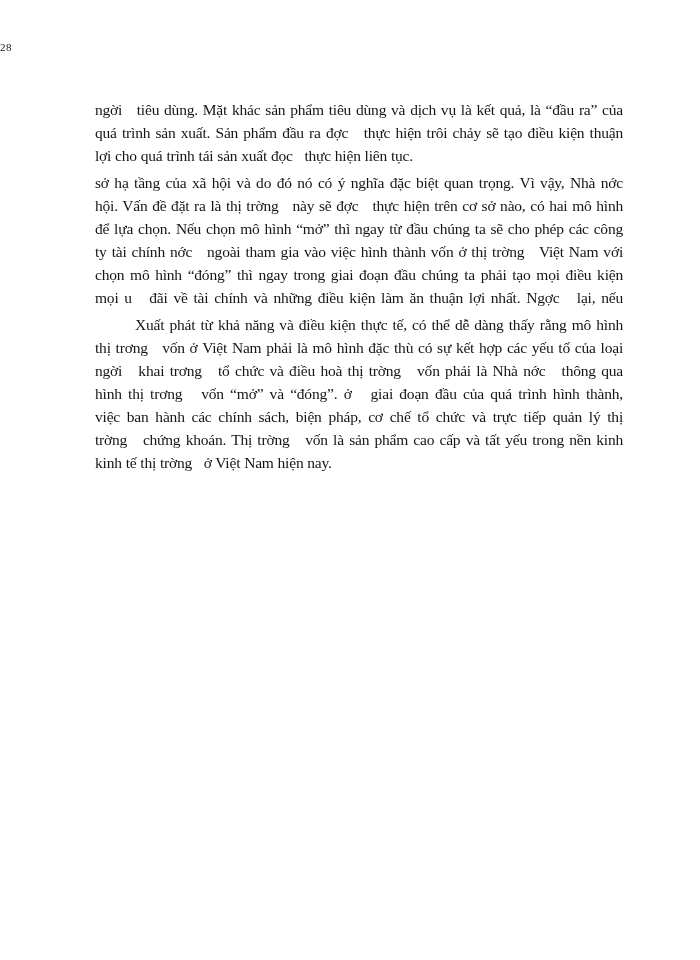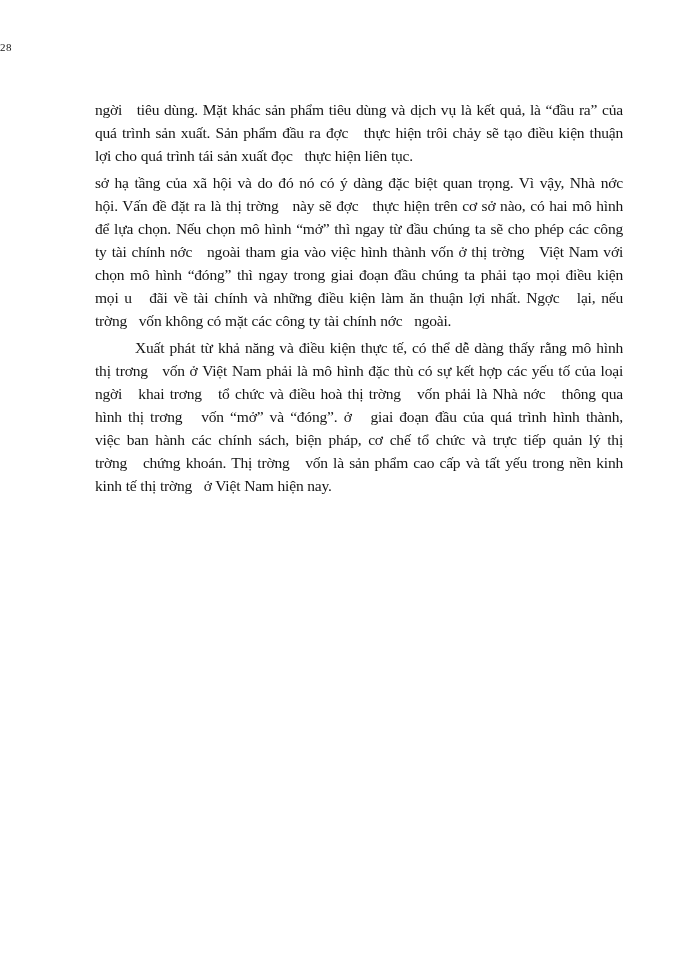--- a/index.html
+++ b/index.html
@@ -61,27 +61,26 @@
 
   <div class="text-block">
 
     <div class="para">
       <div class="line">ngời &nbsp; tiêu dùng. Mặt khác sản phẩm tiêu dùng và dịch vụ là kết quả, là “đầu ra” của</div>
       <div class="line">quá trình sản xuất. Sản phẩm đầu ra đợc &nbsp; thực hiện trôi chảy sẽ tạo điều kiện thuận</div>
       <div class="line last">lợi cho quá trình tái sản xuất đọc &nbsp; thực hiện liên tục.</div>
     </div>
 
     <div class="para">
-      <div class="line">sở hạ tầng của xã hội và do đó nó có ý dàng đặc biệt quan trọng. Vì vậy, Nhà nớc</div>
+      <div class="line">sở hạ tầng của xã hội và do đó nó có ý nghĩa đặc biệt quan trọng. Vì vậy, Nhà nớc</div>
       <div class="line">hội. Vấn đề đặt ra là thị trờng &nbsp; này sẽ đợc &nbsp; thực hiện trên cơ sở nào, có hai mô hình</div>
       <div class="line">để lựa chọn. Nếu chọn mô hình “mở” thì ngay từ đầu chúng ta sẽ cho phép các công</div>
       <div class="line">ty tài chính nớc &nbsp; ngoài tham gia vào việc hình thành vốn ở thị trờng &nbsp; Việt Nam với</div>
       <div class="line">chọn mô hình “đóng” thì ngay trong giai đoạn đầu chúng ta phải tạo mọi điều kiện</div>
       <div class="line">mọi u &nbsp; đãi về tài chính và những điều kiện làm ăn thuận lợi nhất. Ngợc &nbsp; lại, nếu</div>
-      <div class="line last">trờng &nbsp; vốn không có mặt các công ty tài chính nớc &nbsp; ngoài.</div>
     </div>
 
     <div class="para">
       <div class="line indent">Xuất phát từ khả năng và điều kiện thực tế, có thể dễ dàng thấy rằng mô hình</div>
       <div class="line">thị trơng &nbsp; vốn ở Việt Nam phải là mô hình đặc thù có sự kết hợp các yếu tố của loại</div>
       <div class="line">ngời &nbsp; khai trơng &nbsp; tổ chức và điều hoà thị trờng &nbsp; vốn phải là Nhà nớc &nbsp; thông qua</div>
       <div class="line">hình thị trơng &nbsp; vốn “mở” và “đóng”. ở &nbsp; giai đoạn đầu của quá trình hình thành,</div>
       <div class="line">việc ban hành các chính sách, biện pháp, cơ chế tổ chức và trực tiếp quản lý thị</div>
       <div class="line">trờng &nbsp; chứng khoán. Thị trờng &nbsp; vốn là sản phẩm cao cấp và tất yếu trong nền kinh</div>
       <div class="line last">kinh tế thị trờng &nbsp; ở Việt Nam hiện nay.</div>

